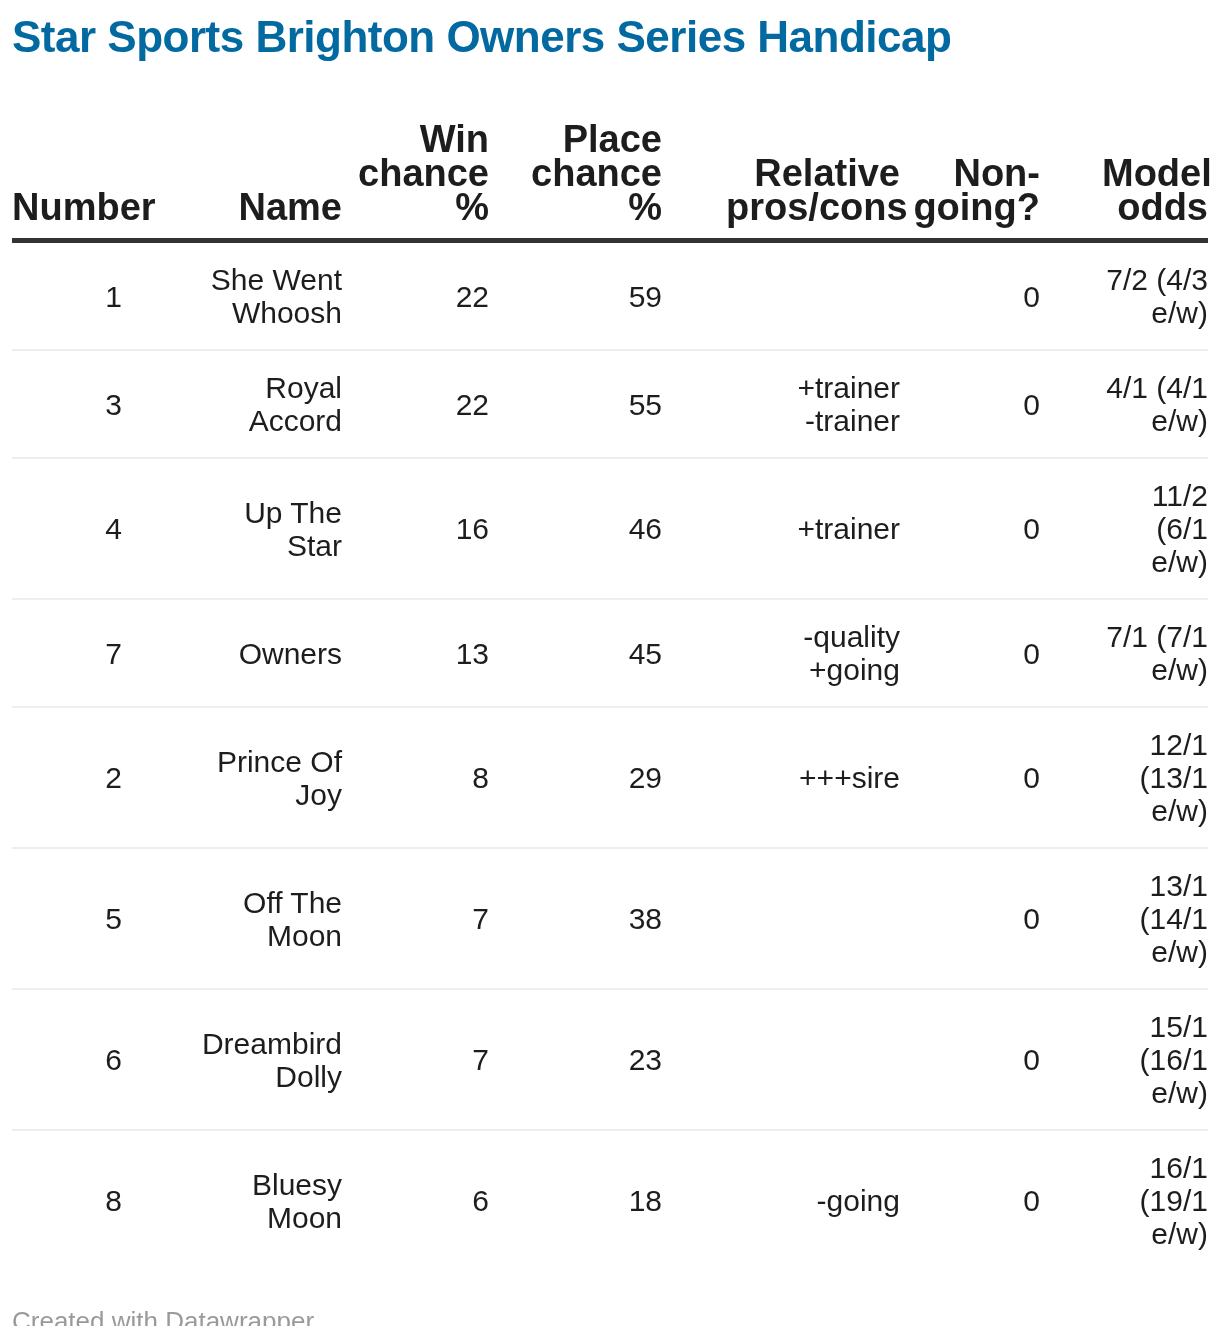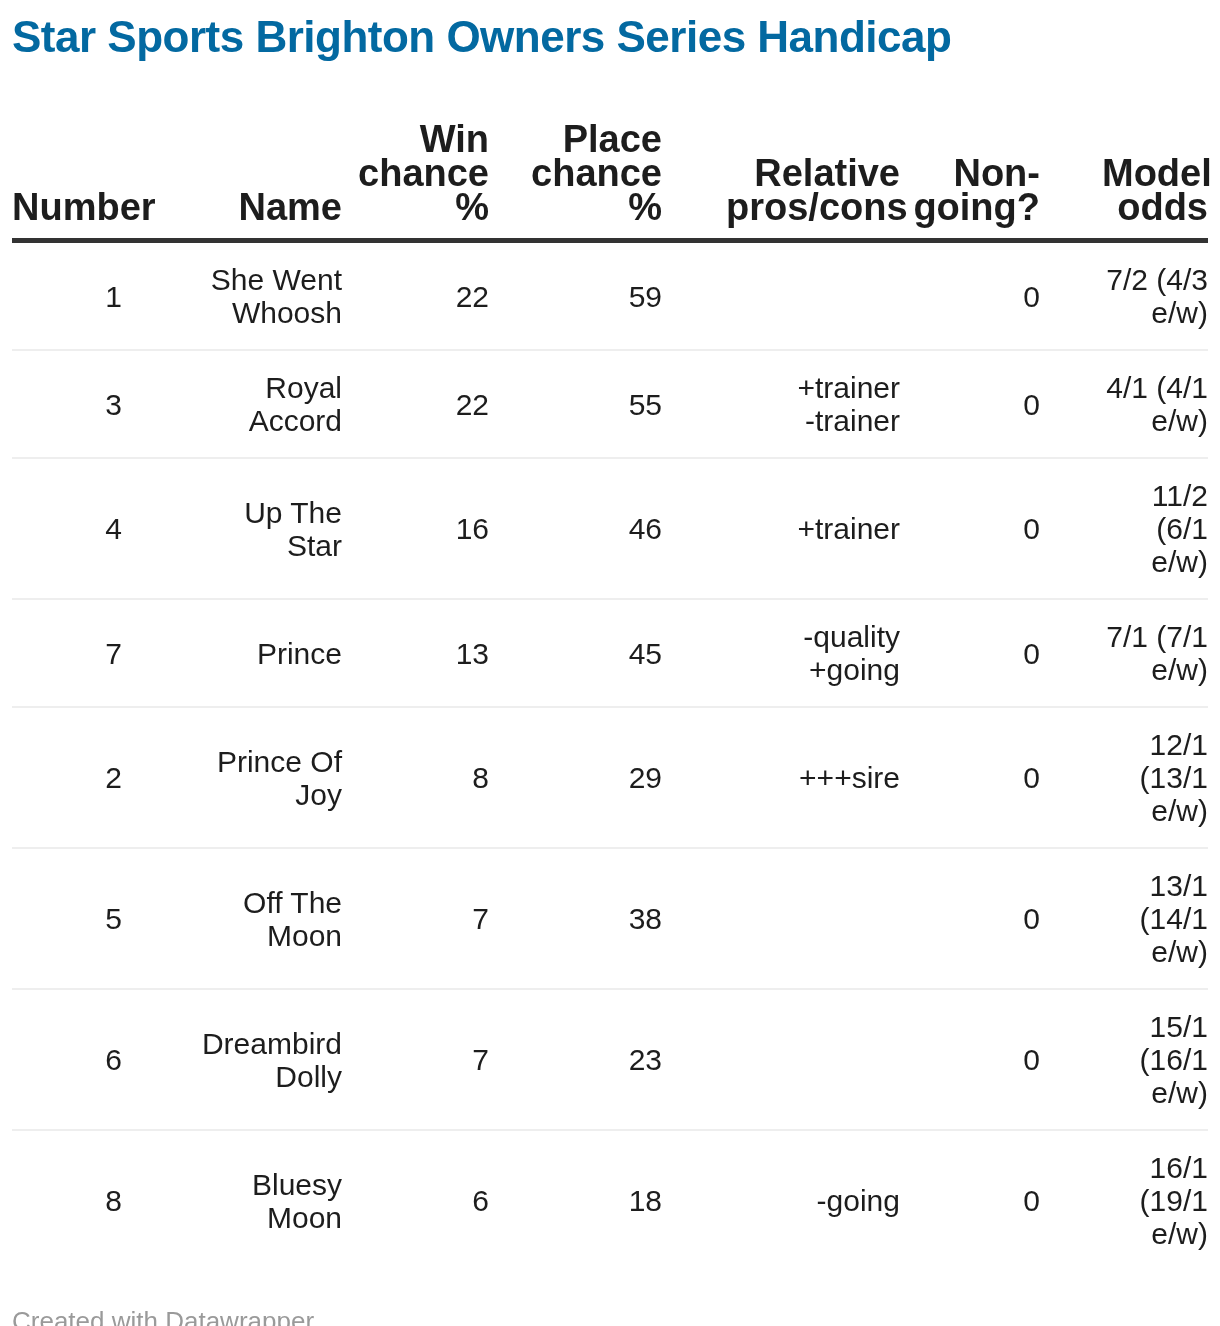--- a/index.html
+++ b/index.html
@@ -112,21 +112,21 @@
         <td class="al-r">16</td>
         <td class="al-r">46</td>
         <td class="al-l pad-pros">+trainer</td>
         <td class="al-r">0</td>
         <td class="al-l pad-odds">11/2
 (6/1
 e/w)</td>
       </tr>
       <tr>
         <td class="al-r">7</td>
-        <td class="al-l pad-name">Prince</td>
+        <td class="al-l pad-name">Owners</td>
         <td class="al-r">13</td>
         <td class="al-r">45</td>
         <td class="al-l pad-pros">-quality
 +going</td>
         <td class="al-r">0</td>
         <td class="al-l pad-odds">7/1 (7/1
 e/w)</td>
       </tr>
       <tr>
         <td class="al-r">2</td>

